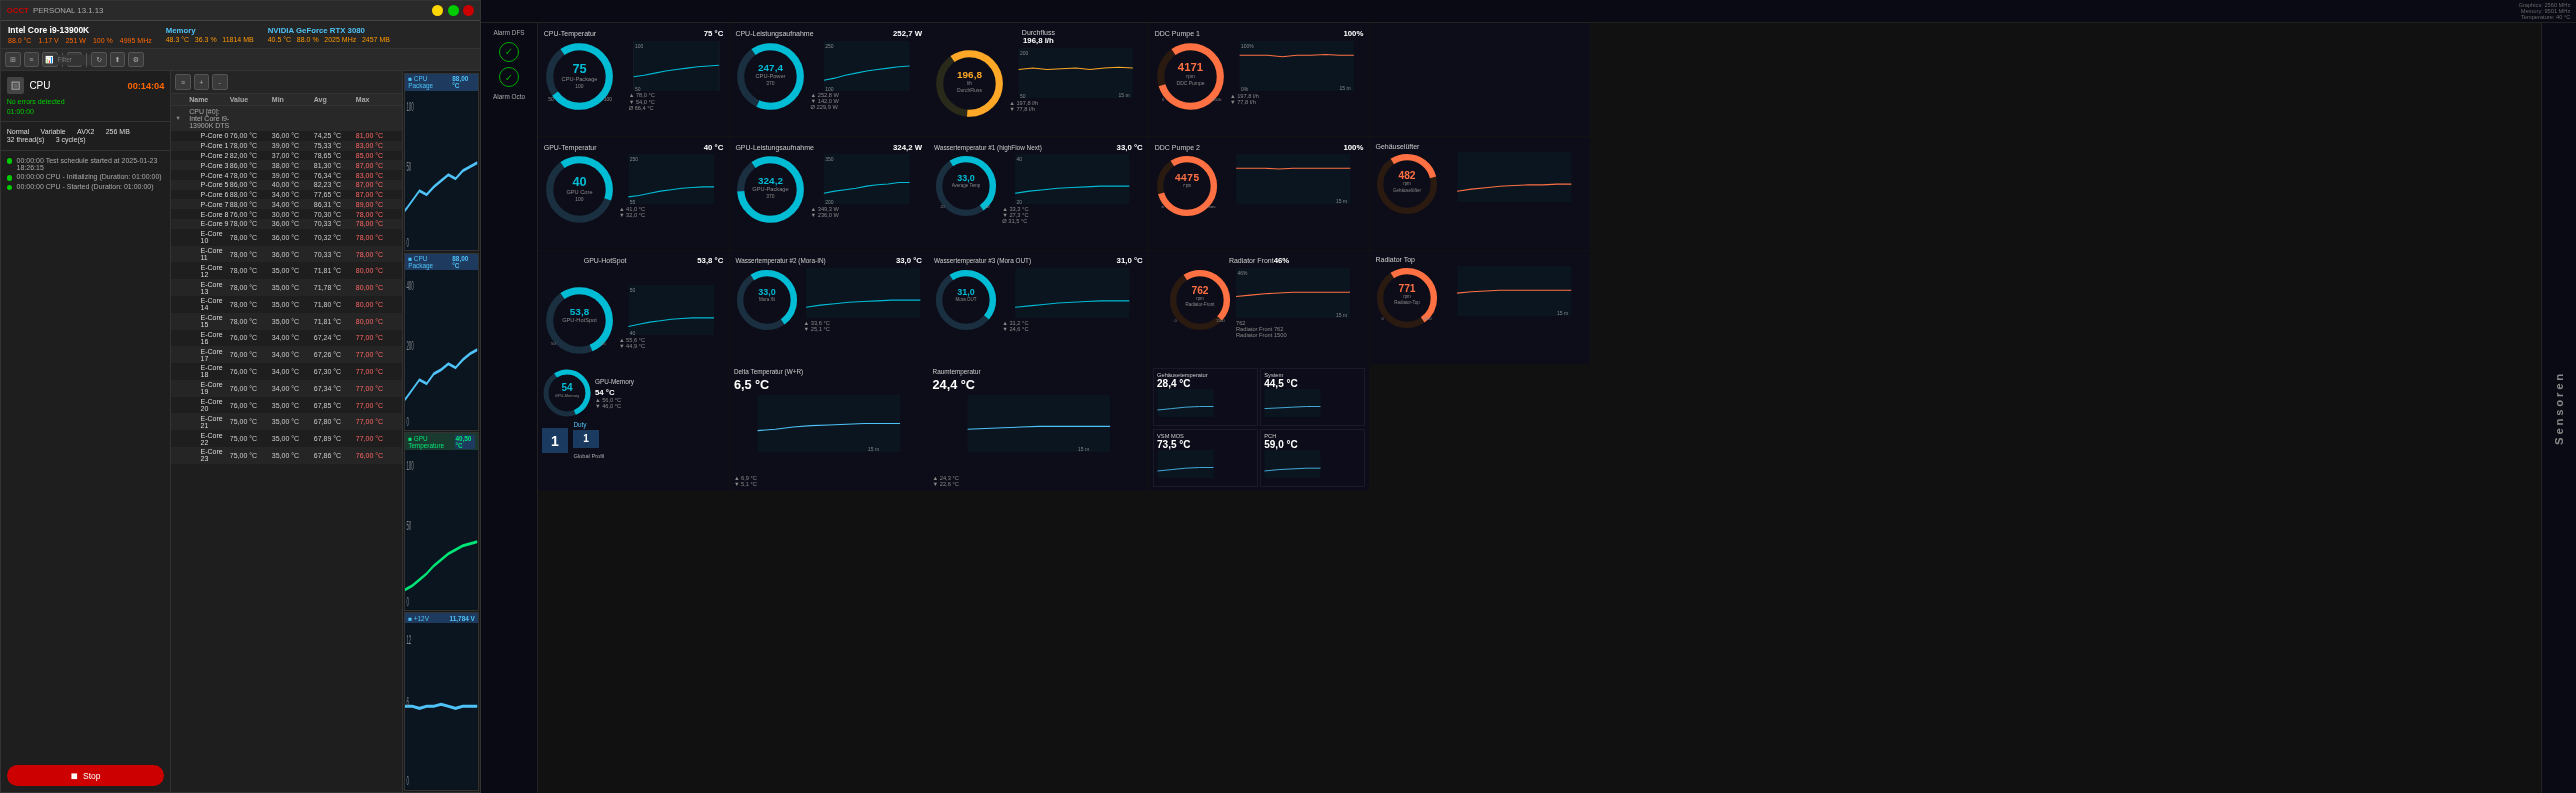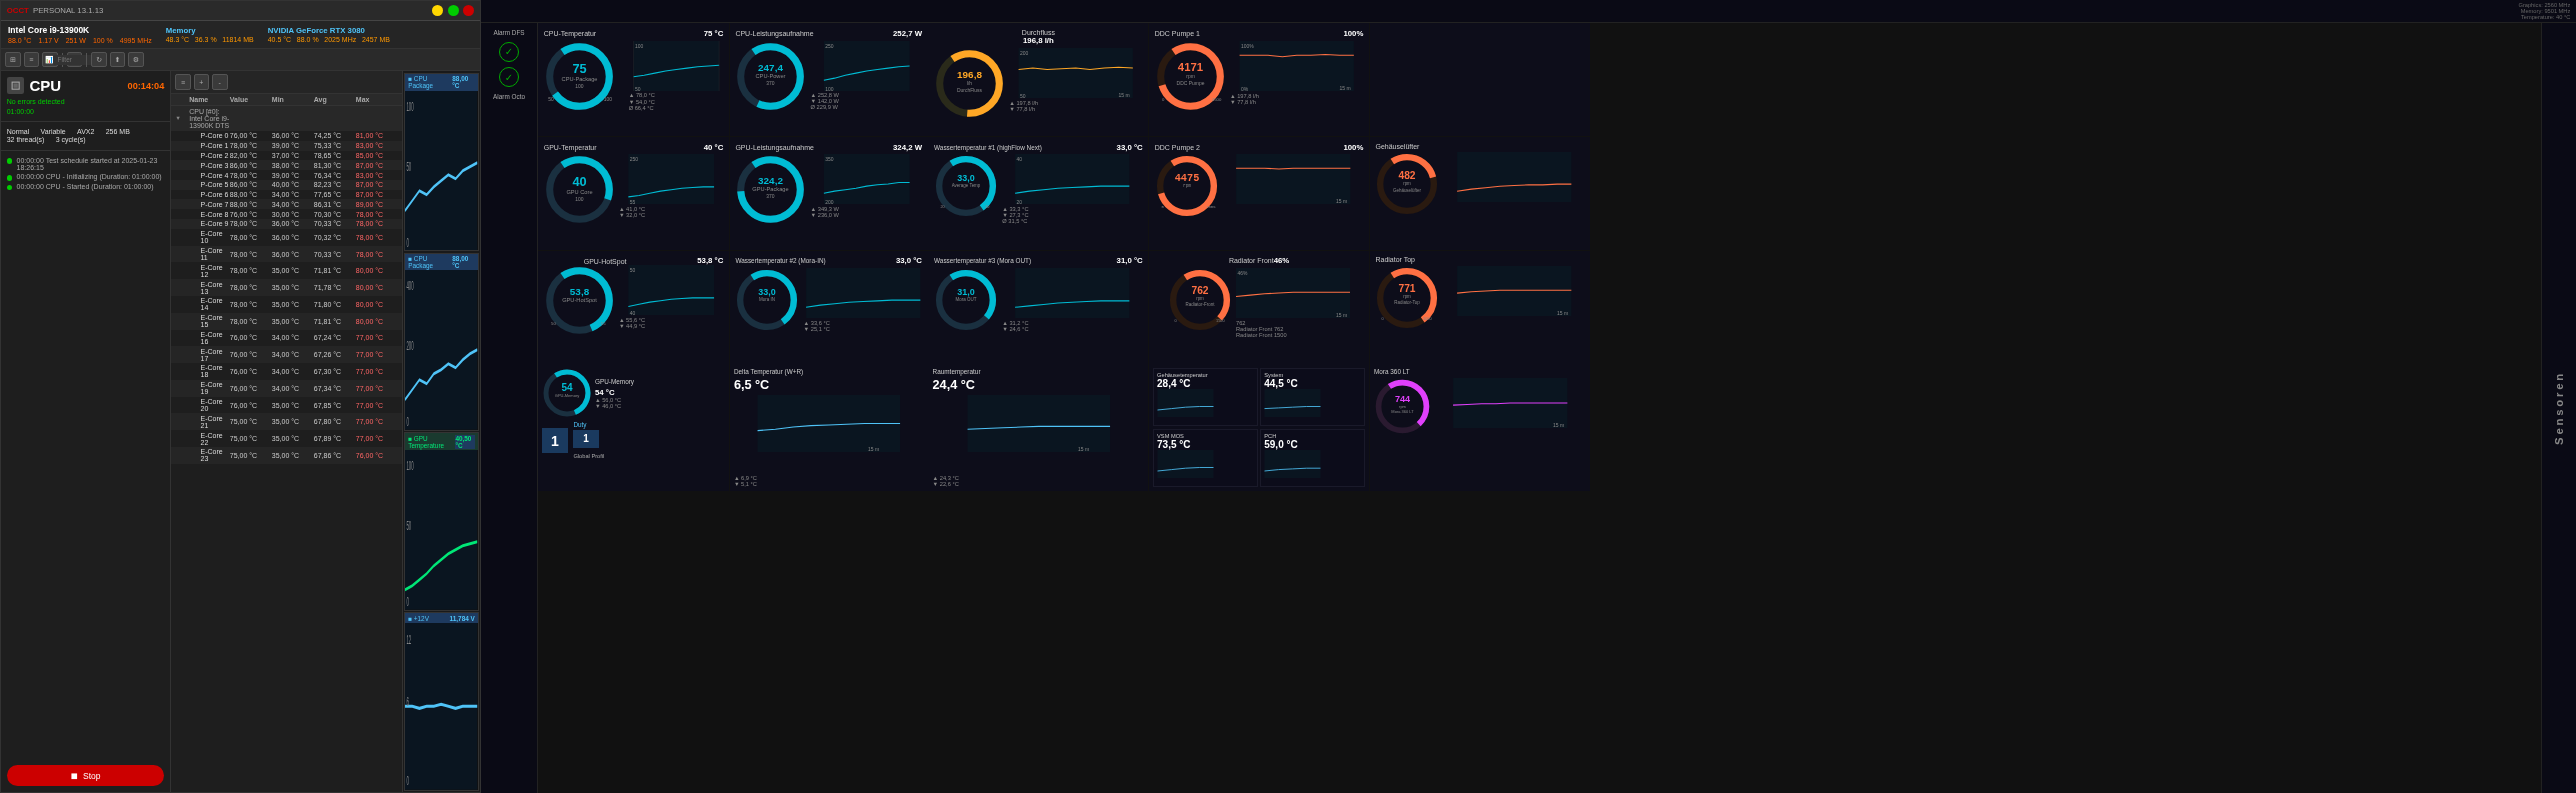--- a/index.html
+++ b/index.html
@@ -160,22 +160,22 @@
       width: 17px;
       height: 17px;
       background: #444;
       border-radius: 2.1px;
       display: flex;
       align-items: center;
       justify-content: center;
     }
     .test-name {
       color: #fff;
-      font-size: 15px;
-      font-weight: bold;
+      font-size: 10px;
+      font-weight: normal;
     }
     .test-timer {
       color: #ff6600;
       font-size: 9.2px;
       font-weight: bold;
       margin-left: auto;
     }
     .test-status {
       color: #00cc00;
       font-size: 7px;
@@ -1084,21 +1084,21 @@
             <div style="flex:1;">
               <svg viewBox="0 0 160 70" width="100%" height="50">
                 <rect width="160" height="70" fill="#0a1520"></rect>
                 <polyline points="0,55 20,52 40,50 60,48 80,47 100,46 120,46 140,45 160,45" fill="none" stroke="#ff7043" stroke-width="1.5"></polyline>
               </svg>
             </div>
           </div>
         </div>
 
         <div style="background:#0d0d1a;padding:5.7px;display:flex;flex-direction:column;">
-          <div style="display:flex;justify-content:space-between;align-items:flex-end;margin-bottom:0;padding-left:40px;">
+          <div style="display:flex;justify-content:space-between;align-items:center;margin-bottom:20px;padding-left:40px;">
             <span style="color:#ccc;font-size:7px;">GPU-HotSpot</span>
             <span style="color:#fff;font-size:7.8px;font-weight:bold;">53,8 °C</span>
           </div>
           <div style="display:flex;gap:4.2px;flex:1;">
             <div style="position:relative;width:71px;height:71px;">
               <svg viewBox="0 0 100 100" width="71" height="71">
                 <circle cx="50" cy="50" r="42" fill="none" stroke="#1a3040" stroke-width="10"></circle>
                 <circle cx="50" cy="50" r="42" fill="none" stroke="#00bcd4" stroke-width="10" stroke-dasharray="140 123" stroke-dashoffset="25" transform="rotate(-90 50 50)"></circle>
                 <text x="50" y="42" text-anchor="middle" fill="#00bcd4" font-size="14" font-weight="bold">53,8</text>
                 <text x="50" y="52" text-anchor="middle" fill="#888" font-size="8">GPU-HotSpot</text>
@@ -1329,41 +1329,20 @@
           <div style="background:#0c0c1a;padding:2.8px;border:0.7px solid #1a1a2a;">
             <span style="color:#ccc;font-size:5.7px;display:block;">PCH</span>
             <span style="color:#fff;font-size:10px;font-weight:bold;display:block;">59,0 °C</span>
             <svg viewBox="0 0 80 40" width="57" height="28">
               <rect width="80" height="40" fill="#0a1520"></rect>
               <polyline points="0,30 20,28 40,27 60,26 80,26" fill="none" stroke="#4fc3f7" stroke-width="1.2"></polyline>
             </svg>
           </div>
         </div>
 
-        <div style="background:#0d0d1a;padding:4.2px;display:flex;flex-direction:column;">
-          <span style="color:#ccc;font-size:6.4px;margin-bottom:2.8px;">Mora 360 LT</span>
-          <div style="display:flex;gap:4.2px;flex:1;">
-            <div style="position:relative;width:57px;height:57px;">
-              <svg viewBox="0 0 100 100" width="57" height="57">
-                <circle cx="50" cy="50" r="42" fill="none" stroke="#2a1a30" stroke-width="10"></circle>
-                <circle cx="50" cy="50" r="42" fill="none" stroke="#e040fb" stroke-width="10" stroke-dasharray="125 138" stroke-dashoffset="25" transform="rotate(-90 50 50)"></circle>
-                <text x="50" y="42" text-anchor="middle" fill="#e040fb" font-size="16" font-weight="bold">744</text>
-                <text x="50" y="52" text-anchor="middle" fill="#888" font-size="7">rpm</text>
-                <text x="50" y="62" text-anchor="middle" fill="#888" font-size="7">Mora 360 LT</text>
-              </svg>
-            </div>
-            <div style="flex:1;">
-              <svg viewBox="0 0 160 70" width="100%" height="50">
-                <rect width="160" height="70" fill="#0a1520"></rect>
-                <polyline points="0,38 20,37 40,36 60,36 80,35 100,35 120,35 140,35 160,35" fill="none" stroke="#e040fb" stroke-width="1.5"></polyline>
-                <text x="140" y="68" fill="#888" font-size="7">15 m</text>
-              </svg>
-            </div>
-          </div>
-        </div>
 
       </div>
 
       <div style="width:35px;background:#0a0a15;display:flex;align-items:center;justify-content:center;border-left:0.7px solid #222;">
         <span style="color:#888;font-size:11.3px;font-weight:bold;writing-mode:vertical-rl;text-orientation:mixed;transform:rotate(180deg);letter-spacing:2.8px;">Sensoren</span>
       </div>
 
     </div>
   </div>
 </div>

